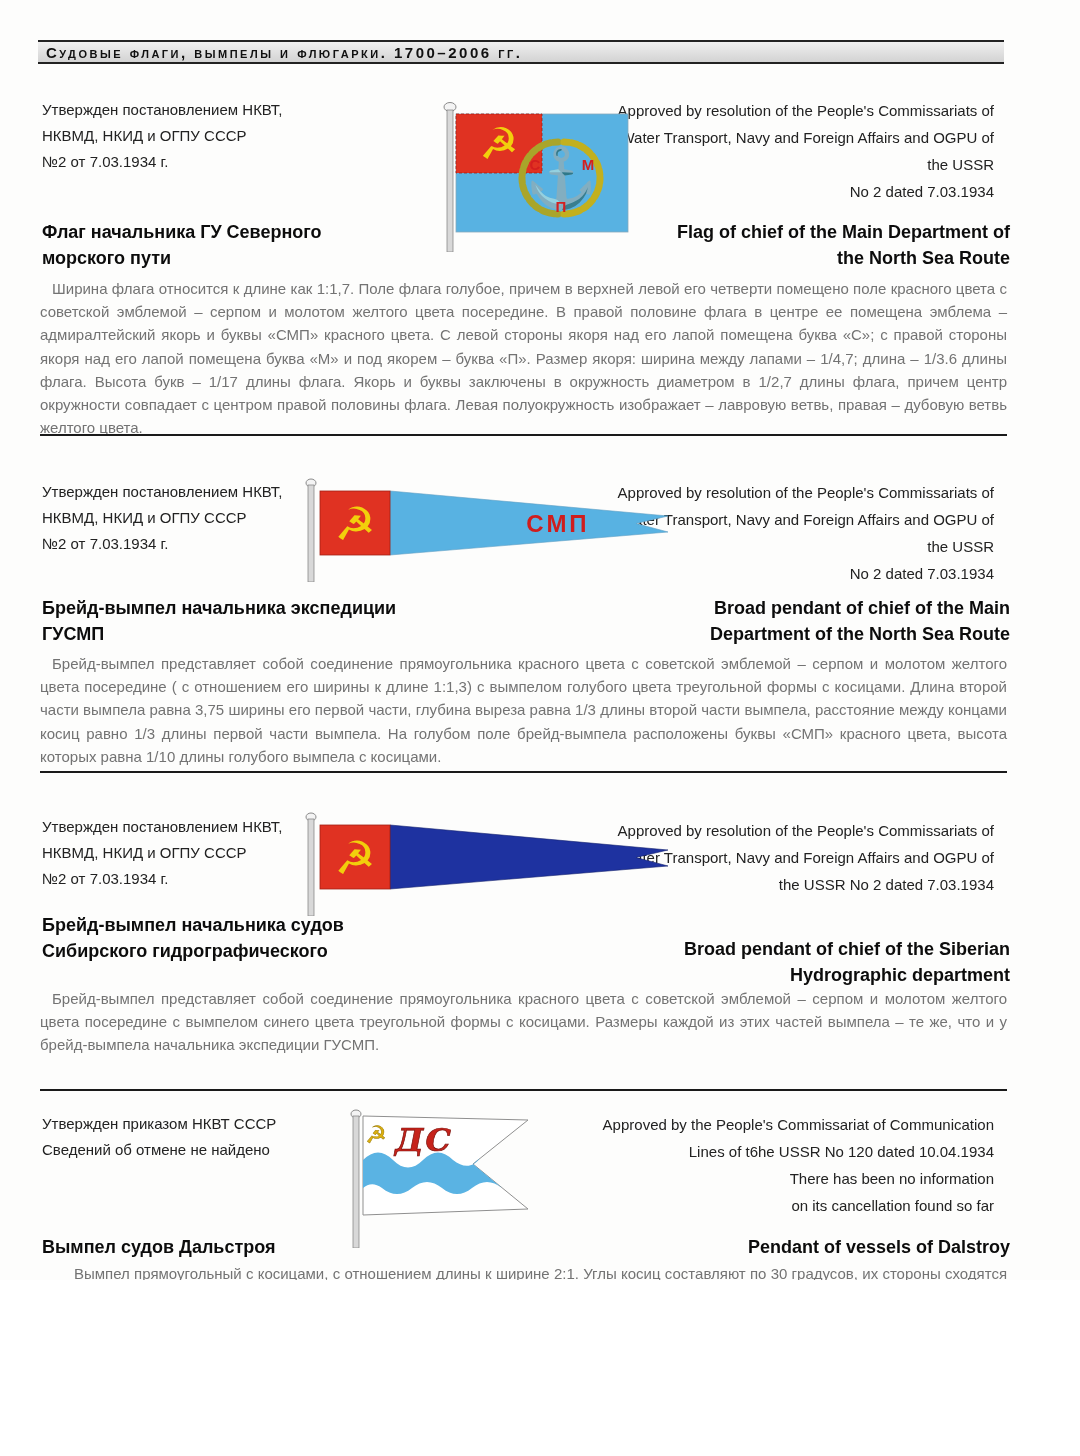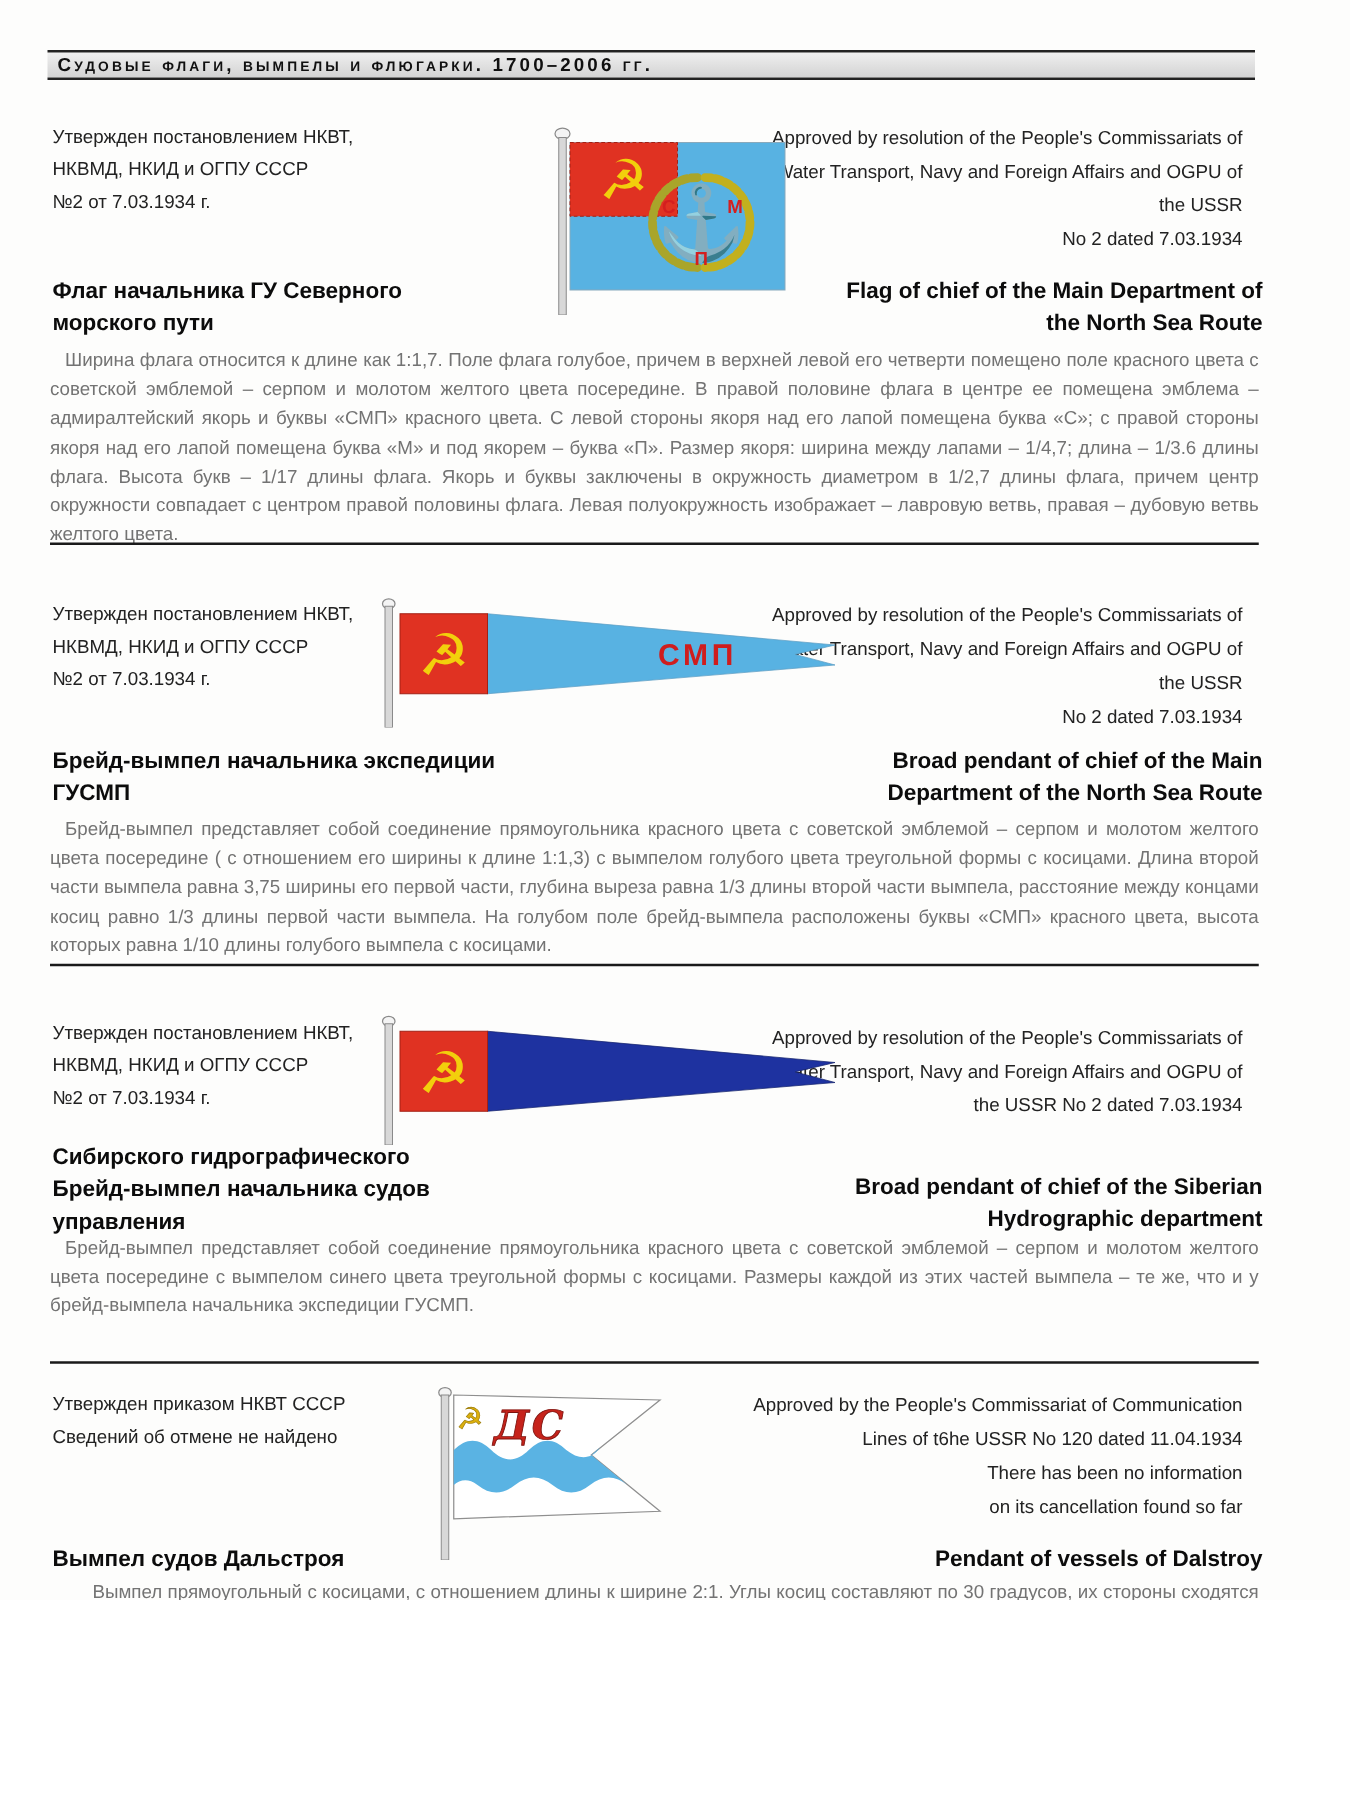--- a/index.html
+++ b/index.html
@@ -127,38 +127,37 @@
 
   <svg class="flag-svg" style="left:300px;top:808px" width="380" height="108" viewBox="0 0 380 108">
     <ellipse cx="11" cy="9" rx="5" ry="4" fill="#f4f4f4" stroke="#8a8a8a"></ellipse>
     <rect x="8" y="11" width="6" height="97" fill="#d8d8d8" stroke="#8a8a8a" stroke-width="0.8"></rect>
     <polygon points="90,17 368,42 336,49.5 368,58 90,81" fill="#1e32a0" stroke="#15246e" stroke-width="0.6"></polygon>
     <rect x="20" y="17" width="70" height="64" fill="#e03222" stroke="#a32014" stroke-width="0.8"></rect>
     <text x="55" y="66" font-size="46" text-anchor="middle" fill="#f2cf0c">☭</text>
   </svg>
 
   <div class="title ru" style="top:912px">
+    <div>Брейд-вымпел начальника судов</div>
     <div>Сибирского гидрографического</div>
-    <div>Брейд-вымпел начальника судов</div>
-    <div>управления</div>
   </div>
   <div class="title en" style="top:936px">
     <div>Broad pendant of chief of the Siberian</div>
     <div>Hydrographic department</div>
   </div>
   <div class="body-para" style="top:987px">Брейд-вымпел представляет собой соединение прямоугольника красного цвета с советской эмблемой – серпом и молотом желтого цвета посередине с вымпелом синего цвета треугольной формы с косицами. Размеры каждой из этих частей вымпела – те же, что и у брейд-вымпела начальника экспедиции ГУСМП.</div>
   <div class="rule" style="top:1089px"></div>
 
   <div class="appr ru" style="top:1111px">
     <div>Утвержден приказом НКВТ СССР</div>
     <div>Сведений об отмене не найдено</div>
   </div>
   <div class="appr en" style="top:1111px">
     <div>Approved by the People's Commissariat of Communication</div>
-    <div>Lines of t6he USSR No 120 dated 11.04.1934</div>
+    <div>Lines of t6he USSR No 120 dated 10.04.1934</div>
     <div>There has been no information</div>
     <div>on its cancellation found so far</div>
   </div>
 
   <svg class="flag-svg" style="left:346px;top:1106px" width="195" height="142" viewBox="0 0 195 142">
     <ellipse cx="10" cy="8" rx="5" ry="4" fill="#f4f4f4" stroke="#8a8a8a"></ellipse>
     <rect x="7" y="10" width="6" height="132" fill="#d8d8d8" stroke="#8a8a8a" stroke-width="0.8"></rect>
     <polygon points="17,10 182,14 127,58 182,103 17,109" fill="#ffffff" stroke="#8f8f8f" stroke-width="1"></polygon>
     <path d="M17,54 C27,44 37,44 47,54 C57,64 67,64 77,54 C87,44 97,44 107,54 C117,62 127,62 134,52 L127,58 L156,82 C146,74 136,74 126,82 C116,90 106,90 96,82 C86,74 76,74 66,82 C56,90 46,90 36,82 C28,76 22,78 17,82 Z" fill="#5ab3e3"></path>
     <text x="30" y="37" font-size="24" text-anchor="middle" fill="#ddb00d" stroke="#997a08" stroke-width="0.5">☭</text>

